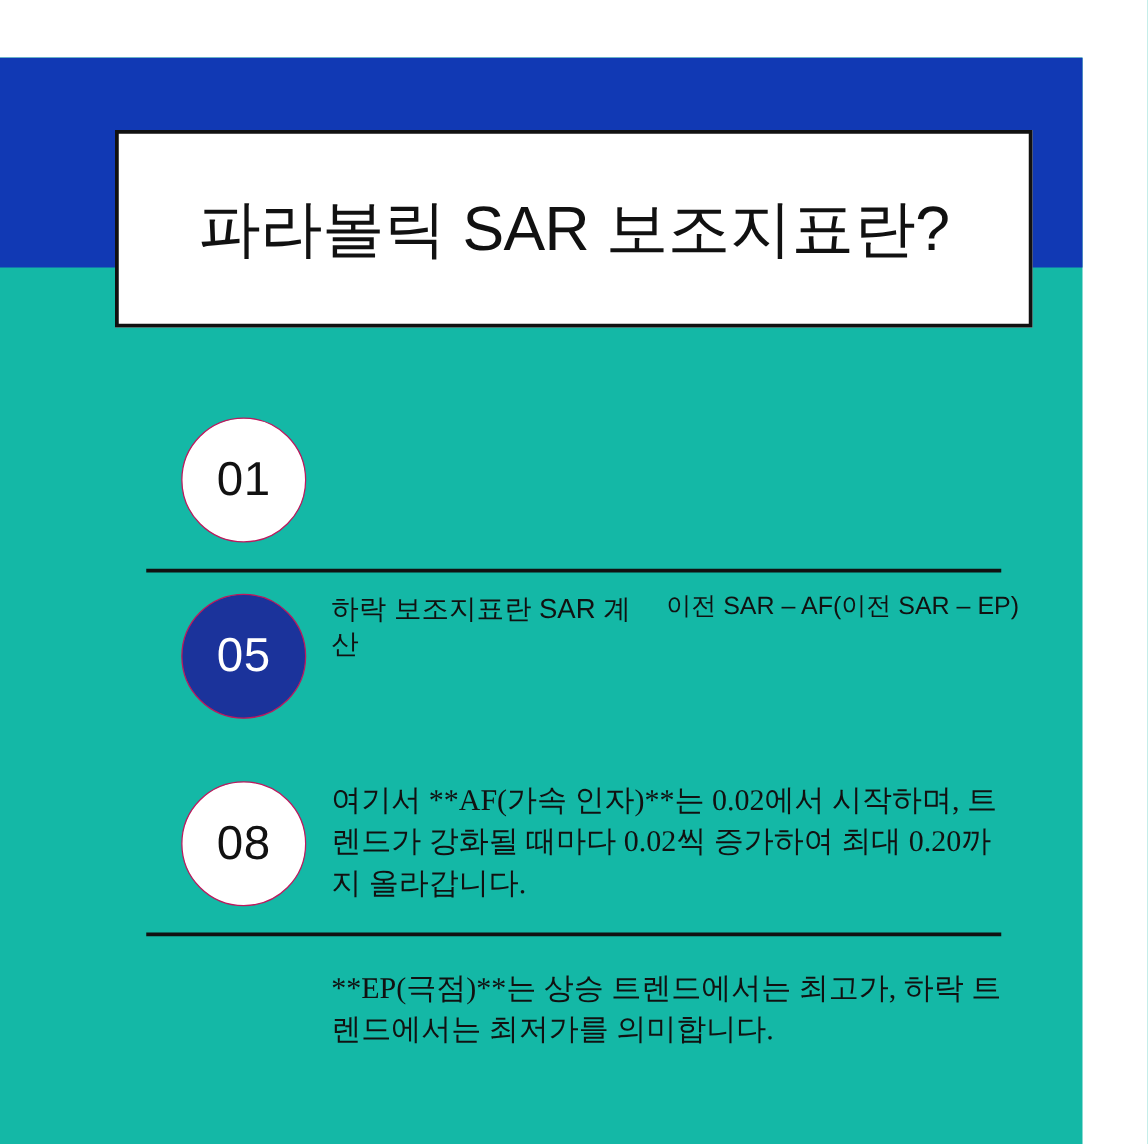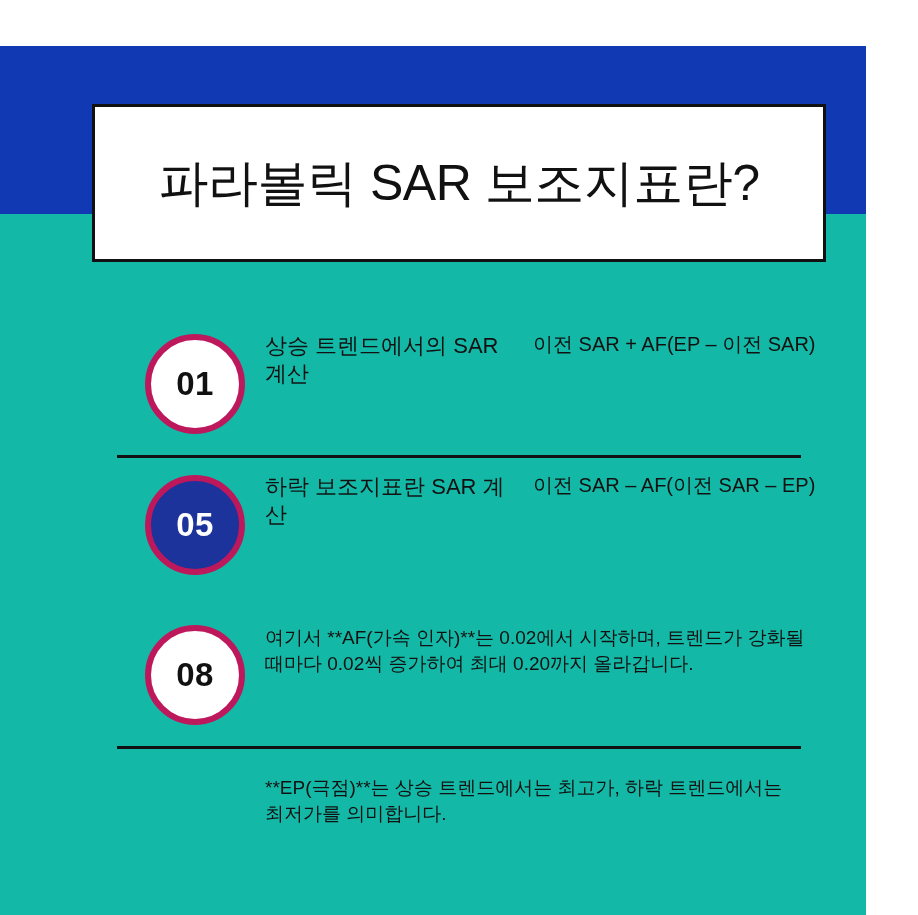--- a/index.html
+++ b/index.html
@@ -70,28 +70,27 @@
   .row-3 { height: 150px; }
   .row-4 { height: 150px; }
 
   .badge {
     position: absolute;
     left: 145px;
     top: 20px;
     width: 100px;
     height: 100px;
     border-radius: 50%;
-    border: 6px solid #be185d;
+    border: 1px solid #be185d;
     box-sizing: border-box;
     display: flex;
     align-items: center;
     justify-content: center;
-    font-size: 33px;
+    font-size: 38px;
     letter-spacing: 0.5px;
-    font-weight: bold;
   }
   .badge.outline {
     background: #ffffff;
     color: #111111;
   }
   .badge.filled {
     background: #1b339b;
     color: #ffffff;
   }
 
@@ -112,24 +111,25 @@
   }
   .col-value {
     flex: 1 1 auto;
     font-size: 20px;
     line-height: 1.28;
     color: #111111;
   }
   .col-wide {
     width: 540px;
     flex: 0 0 540px;
-    font-size: 19px;
+    font-size: 24px;
     line-height: 1.38;
     color: #111111;
     padding-top: 2px;
+    font-family: Liberation Serif, serif;
   }
 
   .divider {
     position: absolute;
     left: 117px;
     width: 684px;
     height: 3px;
     background: #111111;
   }
   .div-1 { top: 141px; }
@@ -143,24 +143,20 @@
   <div class="header-band"></div>
 
   <div class="title-box">
     <div class="title-text">파라볼릭 SAR 보조지표란?</div>
   </div>
 
   <div class="rows">
 
     <div class="row row-1">
       <div class="badge outline">01</div>
-      <div class="row-body">
-        <div class="col-label">상승 트렌드에서의 SAR 계산</div>
-        <div class="col-value">이전 SAR + AF(EP – 이전 SAR)</div>
-      </div>
       <div class="divider div-1"></div>
     </div>
 
     <div class="row row-2">
       <div class="badge filled">05</div>
       <div class="row-body">
         <div class="col-label">하락 보조지표란 SAR 계산</div>
         <div class="col-value">이전 SAR – AF(이전 SAR – EP)</div>
       </div>
       <div class="divider div-2"></div>

